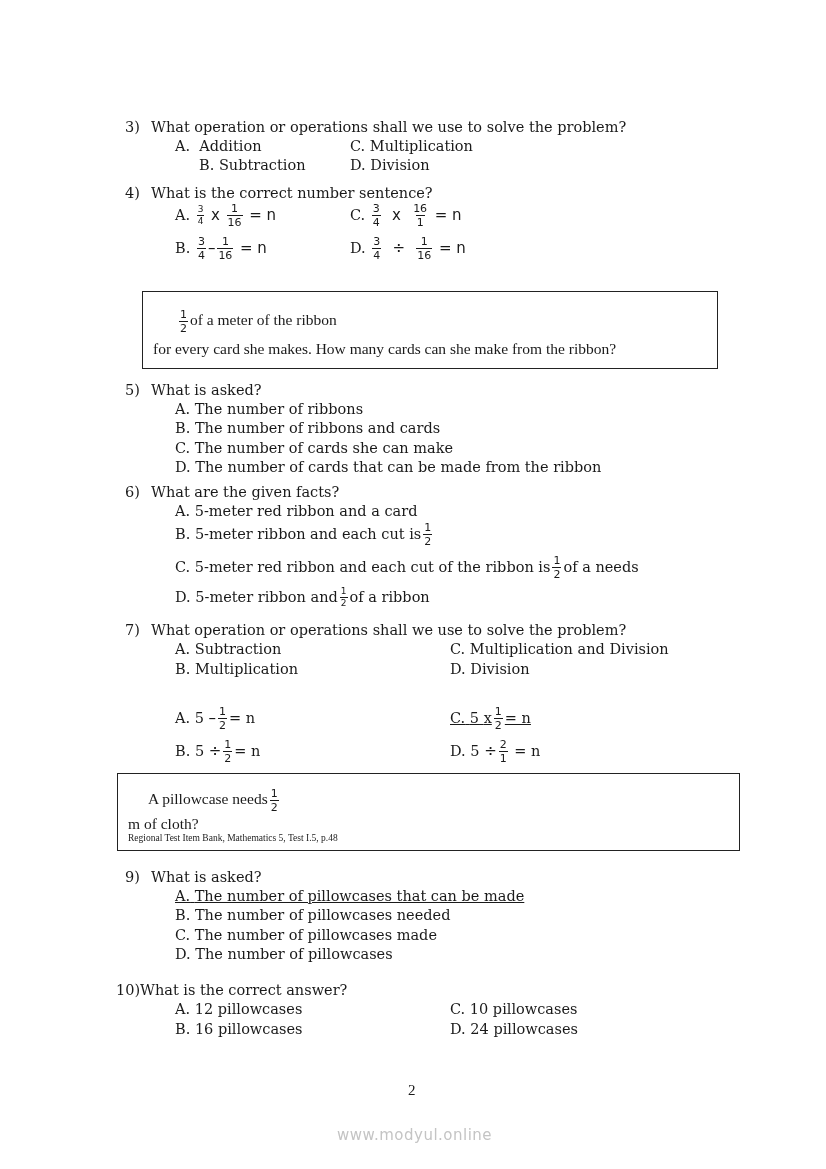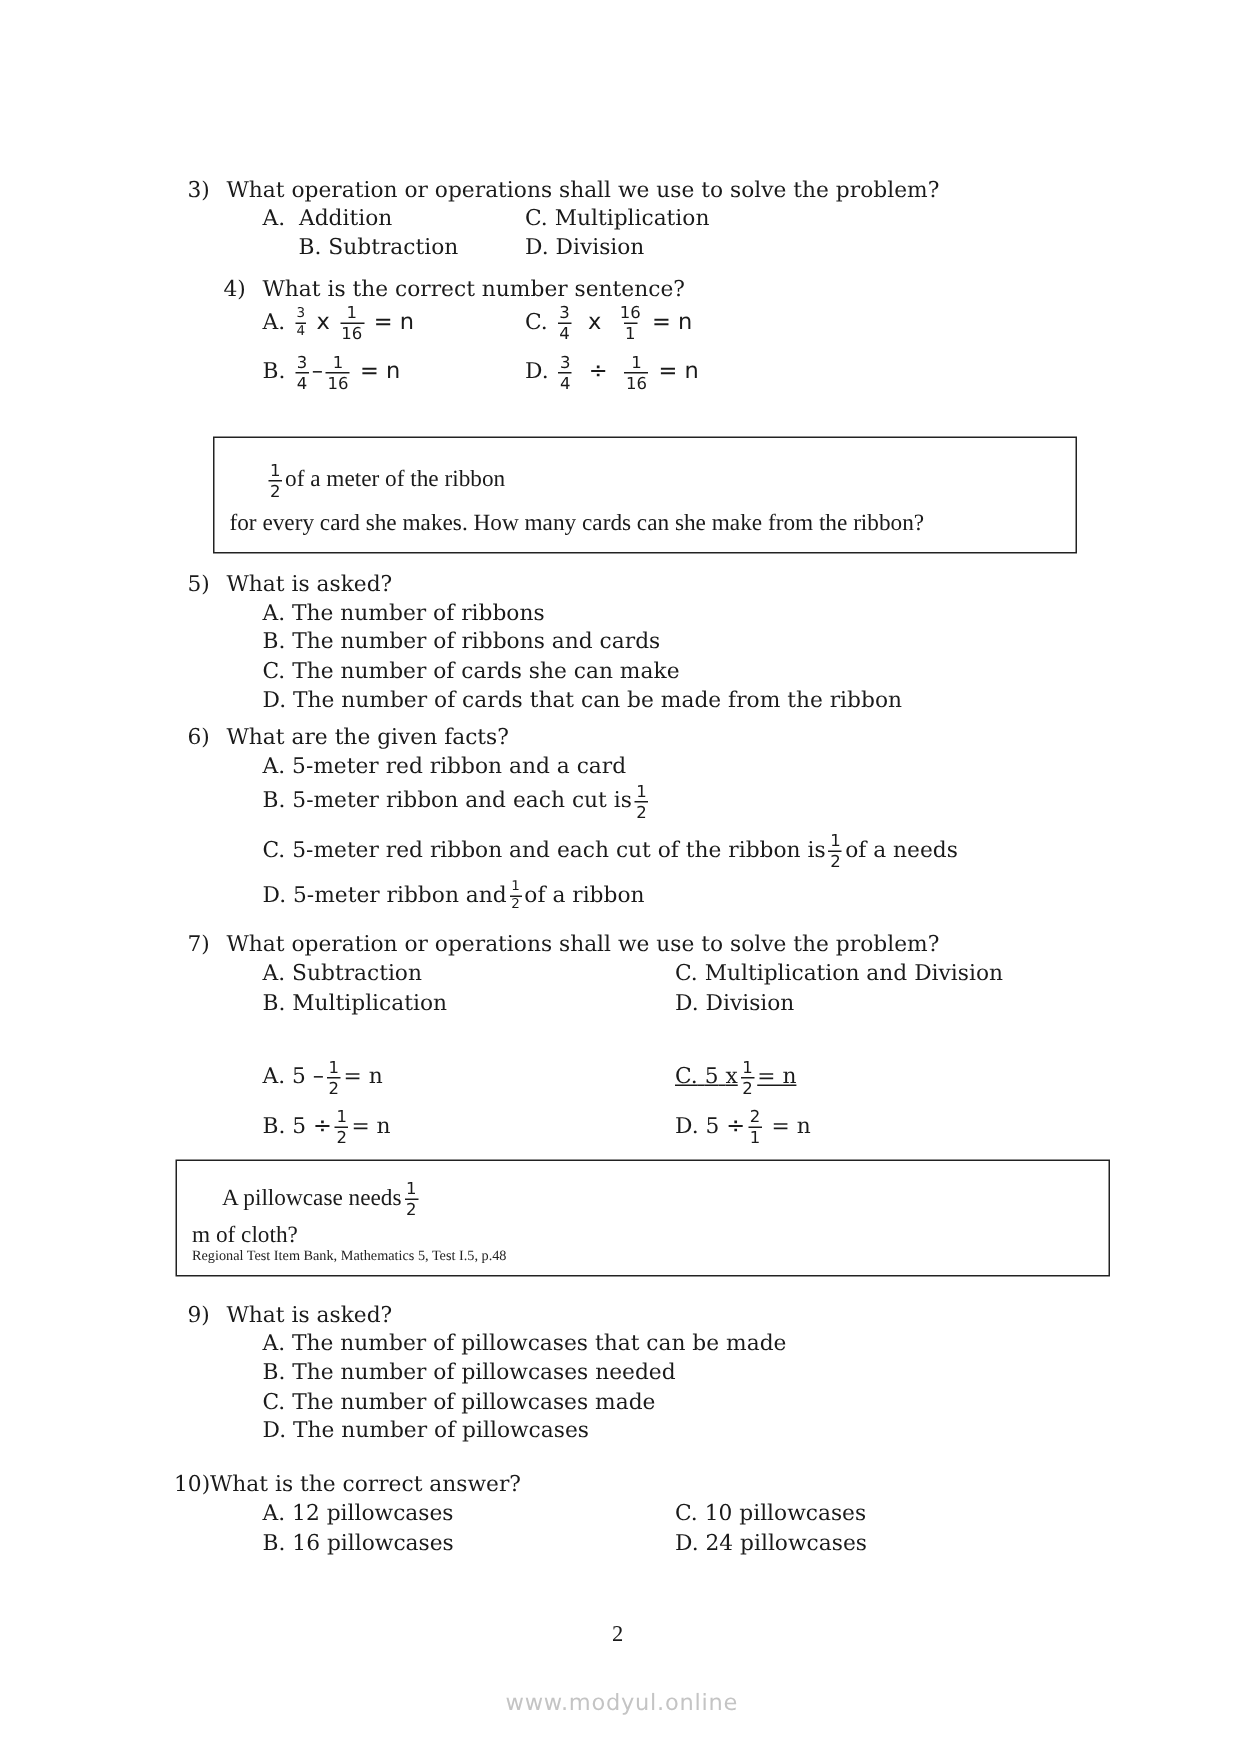--- a/index.html
+++ b/index.html
@@ -45,21 +45,21 @@
   <div class="abs opt" style="left:175px; top:157px;margin-left:24px;">
     <span>B.</span> <span>Subtraction</span>
   </div>
   <div class="abs opt" style="left:350px; top:138px;">
     <span>C.</span> <span>Multiplication</span>
   </div>
   <div class="abs opt" style="left:350px; top:157px;">
     <span>D.</span> <span>Division</span>
   </div>
 
-  <div class="abs q" style="left:125px; top:185px;margin-left:24px;">
+  <div class="abs q" style="left:125px; top:185px;">
     <span class="num">4)</span><span>What is the correct number sentence?</span>
   </div>
   <div class="abs opt" style="left:175px; top:203px;">
     <span>A.</span>
     <span class="frac sm">
         <span class="n">3</span>
         <span class="d">4</span>
       </span>
     <span class="mathop">x</span>
     <span class="frac">
@@ -187,21 +187,21 @@
           <span class="d">2</span>
         </span>
     </div>
     <div class="abs box-text" style="left:10px; top:37px;">m of cloth?</div>
     <div class="abs src" style="left:10px; top:59px;">Regional Test Item Bank, Mathematics 5, Test I.5, p.48</div>
   </div>
 
   <div class="abs q" style="left:125px; top:869px;">
     <span class="num">9)</span><span>What is asked?</span>
   </div>
-  <div class="abs opt" style="left:175px; top:888px;"><span>A.</span> <span>The number of pillowcases that can be made</span></div>
+  <div class="abs opt" style="left:175px; top:888px;text-decoration:underline;"><span>A.</span> <span>The number of pillowcases that can be made</span></div>
   <div class="abs opt" style="left:175px; top:907px;"><span>B.</span> <span>The number of pillowcases needed</span></div>
   <div class="abs opt" style="left:175px; top:927px;"><span>C.</span> <span>The number of pillowcases made</span></div>
   <div class="abs opt" style="left:175px; top:946px;"><span>D.</span> <span>The number of pillowcases</span></div>
 
   <div class="abs q" style="left:116px; top:982px;text-align:right;">
     <span class="num10">10)</span><span>What is the correct answer?</span>
   </div>
   <div class="abs opt" style="left:175px; top:1001px;"><span>A.</span> <span>12 pillowcases</span></div>
   <div class="abs opt" style="left:175px; top:1021px;"><span>B.</span> <span>16 pillowcases</span></div>
   <div class="abs opt" style="left:450px; top:1001px;"><span>C.</span> <span>10 pillowcases</span></div>

